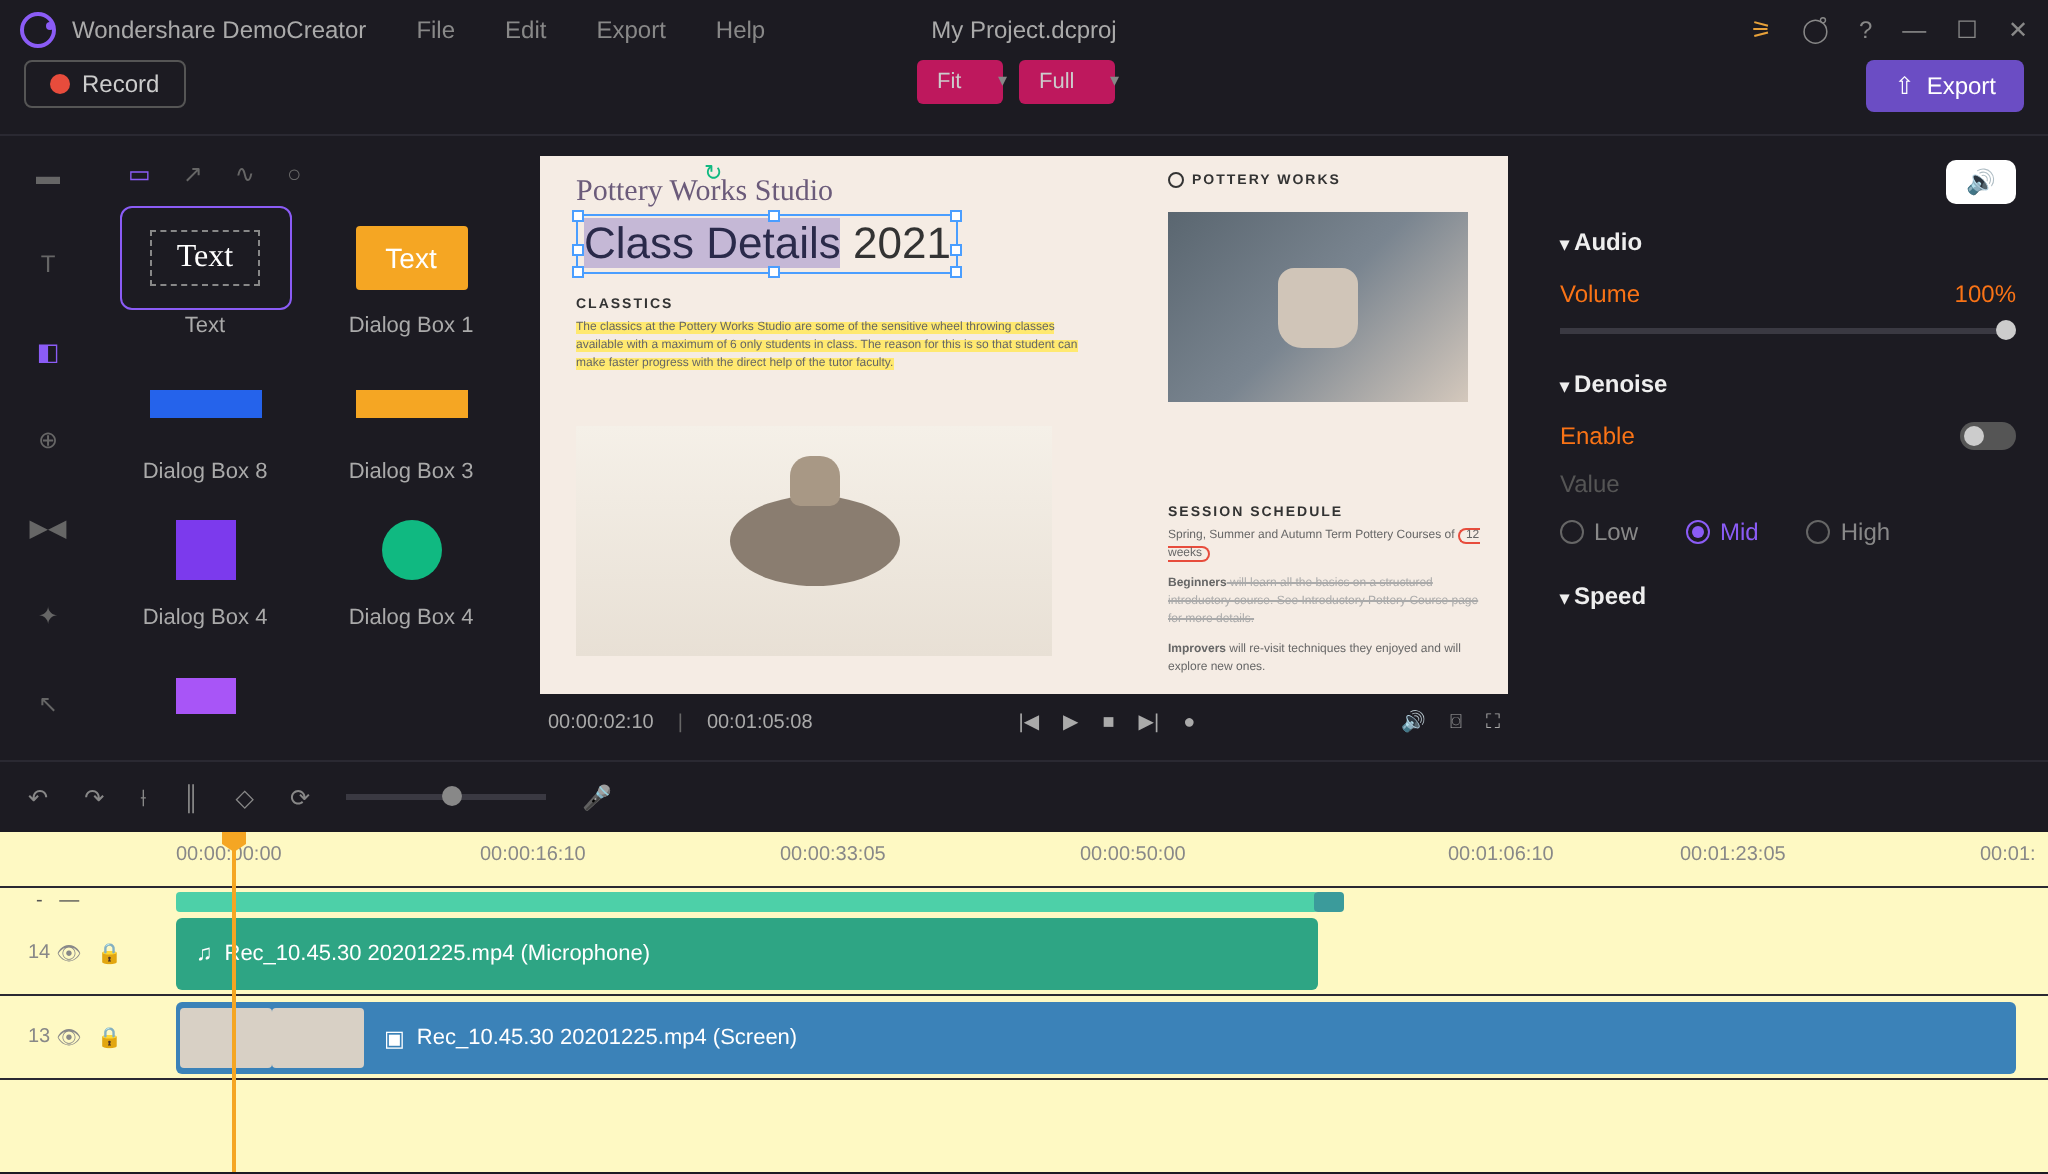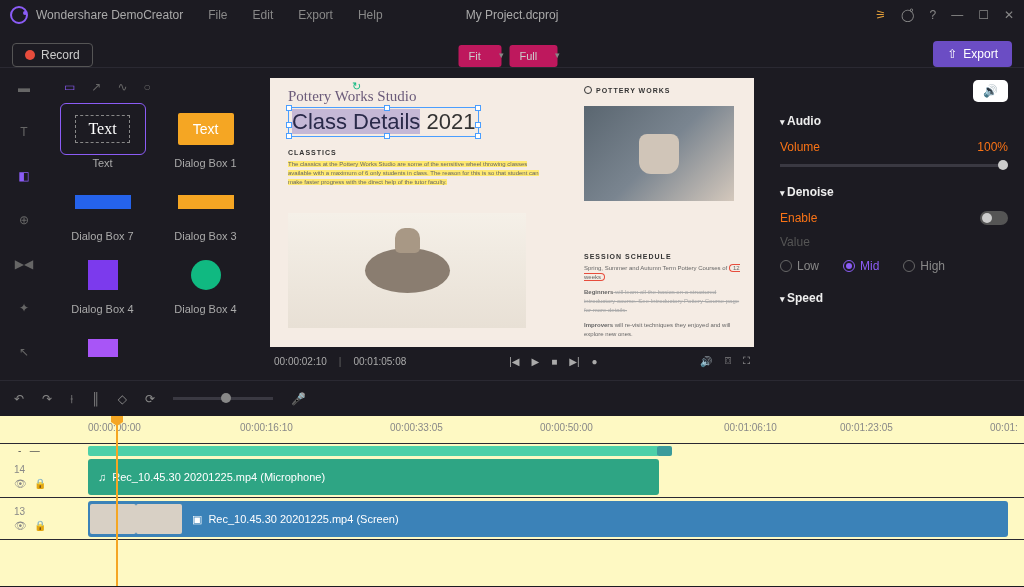--- a/index.html
+++ b/index.html
@@ -5,21 +5,21 @@
 *{margin:0;padding:0;box-sizing:border-box;font-family:-apple-system,Segoe UI,sans-serif}
 body{background:#1c1b22;color:#ccc;width:1024px;height:587px;overflow:hidden;font-size:12px}
 .titlebar{height:30px;background:#1c1b22;display:flex;align-items:center;padding:0 10px}
 .logo{width:18px;height:18px;border:2px solid #8b5cf6;border-radius:50%;margin-right:8px;position:relative}
 .logo::after{content:"";position:absolute;top:3px;right:-1px;width:4px;height:4px;background:#8b5cf6;border-radius:50%}
 .app-name{color:#aaa;margin-right:25px}
 .menu{display:flex;gap:25px;color:#888}
 .menu span{cursor:pointer}
 .project-name{margin-left:auto;margin-right:auto;color:#aaa;position:absolute;left:50%;transform:translateX(-50%)}
 .title-right{margin-left:auto;display:flex;gap:15px;align-items:center;color:#888}
-.toolbar{height:38px;display:flex;align-items:flex-end;padding:0 12px;border-bottom:1px solid #2a2932}
+.toolbar{height:38px;display:flex;align-items:flex-start;padding:0 12px;border-bottom:1px solid #2a2932}
 .record-btn{border:1px solid #555;border-radius:4px;padding:4px 12px;display:flex;align-items:center;gap:6px;color:#ccc;cursor:pointer}
 .rec-dot{width:10px;height:10px;background:#e74c3c;border-radius:50%}
 .fit-select{background:#be185d;border:none;color:#ccc;padding:5px 20px 5px 10px;border-radius:3px;cursor:pointer;margin-right:8px;font-size:11px;appearance:none;position:relative}
 .sel-wrap{position:relative;display:inline-block}
 .sel-wrap::after{content:"▾";position:absolute;right:6px;top:5px;color:#888;font-size:9px;pointer-events:none}
 .export-btn{background:#6b4dc4;color:#fff;padding:6px 14px;border-radius:4px;cursor:pointer;display:flex;align-items:center;gap:6px;margin-left:auto}
 .main{display:flex;height:312px}
 .sidebar{width:48px;background:#1c1b22;display:flex;flex-direction:column;align-items:center;padding-top:10px;gap:24px}
 .sidebar-ic{width:20px;height:20px;display:flex;align-items:center;justify-content:center;color:#666;cursor:pointer}
 .sidebar-ic.active{color:#8b5cf6}
@@ -81,21 +81,21 @@
 .tb-ic{cursor:pointer}
 .zoom-slider{width:100px;height:3px;background:#3a3942;position:relative;cursor:pointer}
 .zoom-thumb{width:10px;height:10px;background:#888;border-radius:50%;position:absolute;top:-4px;left:48px}
 .timeline{height:170px;background:#fef9c3;position:relative;overflow:hidden}
 .ruler{height:28px;position:relative;color:#888;font-size:10px;border-bottom:1px solid #2a2932}
 .ruler-tick{position:absolute;top:6px}
 .playhead{position:absolute;top:3px;width:2px;height:168px;background:#f5a623;z-index:5}
 .playhead::before{content:"";position:absolute;top:-3px;left:-5px;width:12px;height:10px;background:#f5a623;clip-path:polygon(0 0,100% 0,100% 60%,50% 100%,0 60%)}
 .track-area{position:relative}
 .track{height:42px;border-bottom:1px solid #2a2932;display:flex;align-items:center;position:relative}
-.track-hdr{width:70px;padding-left:14px;color:#888;font-size:10px;display:flex;flex-direction:column;gap:3px;z-index:2}
+.track-hdr{width:70px;padding-left:14px;color:#888;font-size:10px;display:flex;flex-direction:row;gap:3px;z-index:2}
 .track-icons{display:flex;gap:8px}
 .clip{position:absolute;height:36px;top:3px;border-radius:3px;display:flex;align-items:center;padding:0 10px;font-size:11px;color:#fff;gap:6px;overflow:hidden}
 .clip-audio{background:#2ea584}
 .clip-video{background:#3b82b8}
 .clip-mini{position:absolute;height:10px;background:#4dd0a8;border-radius:2px}
 .vid-thumb{width:46px;height:30px;background:#d8d0c5;border-radius:2px;margin-right:-6px}
 .collapse-row{height:12px;display:flex;align-items:center;padding-left:18px;color:#555;font-size:10px}
 .center-sel{position:absolute;left:50%;transform:translateX(-50%);display:flex}
 </style>
 </head>
@@ -164,21 +164,21 @@
       <div class="asset-item">
         <div class="asset-thumb">
             <div style="background:#f5a623;width:56px;height:32px;display:flex;align-items:center;justify-content:center;border-radius:2px;position:relative">Text<div style="position:absolute;bottom:-6px;left:10px;border:6px solid transparent;border-top-color:#f5a623"></div></div>
           </div>
         <span class="asset-label">Dialog Box 1</span>
       </div>
       <div class="asset-item">
         <div class="asset-thumb">
             <div style="background:#2563eb;width:56px;height:14px"></div>
           </div>
-        <span class="asset-label">Dialog Box 7</span>
+        <span class="asset-label">Dialog Box 8</span>
       </div>
       <div class="asset-item">
         <div class="asset-thumb">
             <div style="background:#f5a623;width:56px;height:14px"></div>
           </div>
         <span class="asset-label">Dialog Box 3</span>
       </div>
       <div class="asset-item">
         <div class="asset-thumb">
             <div style="background:#7c3aed;width:30px;height:30px"></div>

